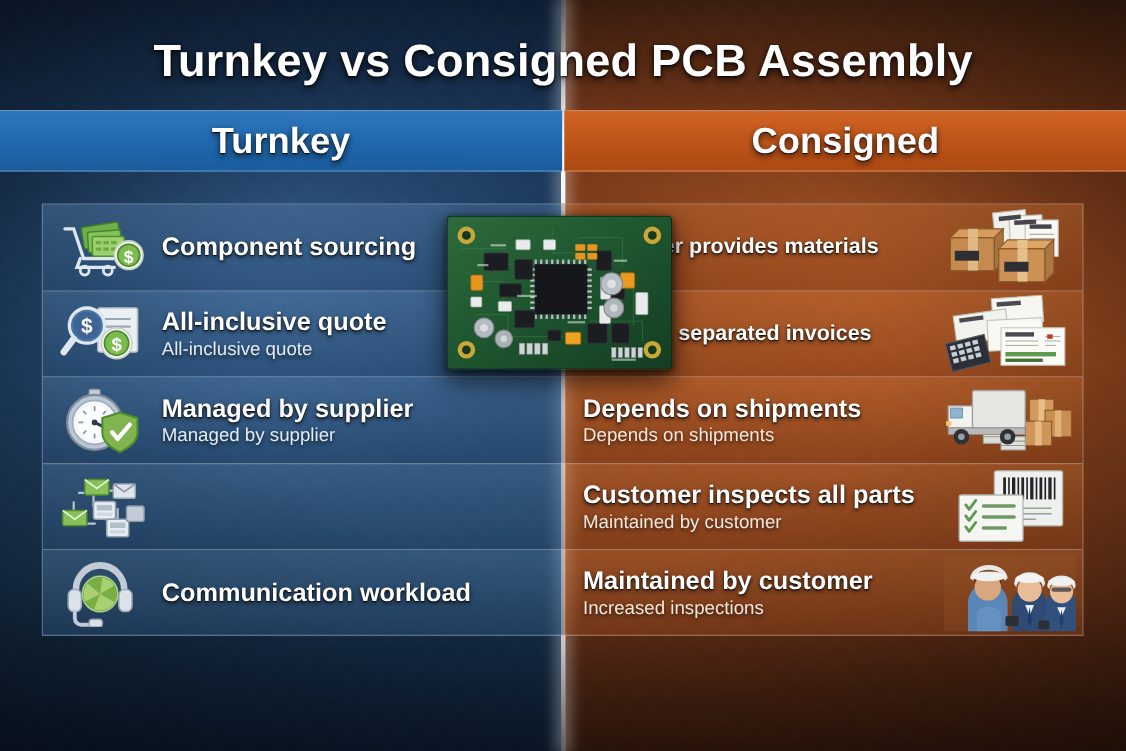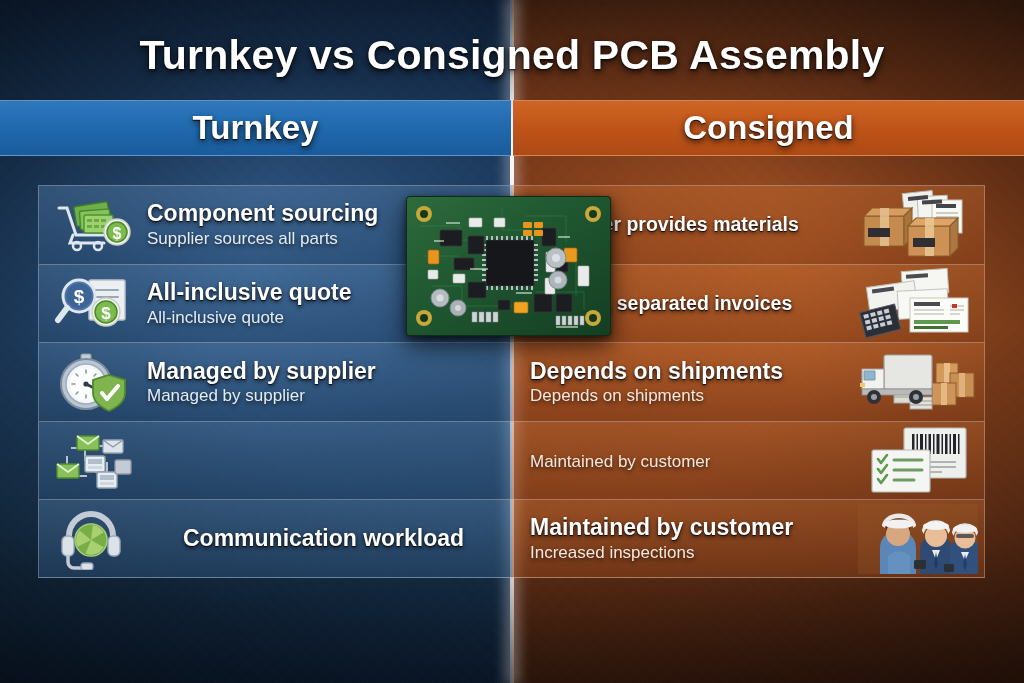--- a/index.html
+++ b/index.html
@@ -72,21 +72,21 @@
   }
   .col { position:relative; }
   #col-left  { width:474px; }
   #col-right { width:473px; }
 
   .row {
     position:relative; height:78.6px;
     display:flex; align-items:center;
     border-top:1px solid rgba(255,255,255,0.30);
   }
-  .row:last-child { border-bottom:1px solid rgba(255,255,255,0.30);gap:36px; }
+  .row:last-child { border-bottom:1px solid rgba(255,255,255,0.30); }
 
   #col-left .row {
     background:linear-gradient(180deg, rgba(86,128,172,0.42) 0%, rgba(44,80,120,0.50) 100%);
     border-left:1px solid rgba(255,255,255,0.26);
     padding-left:12px;
   }
   #col-right .row {
     background:linear-gradient(180deg, rgba(196,108,50,0.42) 0%, rgba(140,66,26,0.50) 100%);
     border-right:1px solid rgba(255,255,255,0.26);
     padding-left:18px;
@@ -170,21 +170,20 @@
                 <rect x="50" y="31" width="5" height="3"></rect>
             </g>
           </g>
           <circle cx="66" cy="38" r="13" fill="#f2f5f0" stroke="#c9d2c6" stroke-width="1.5"></circle>
           <circle cx="66" cy="38" r="10" fill="#7cbb4e" stroke="#4d8a2c" stroke-width="1.5"></circle>
           <text x="66" y="45" font-size="16" font-weight="bold" fill="#ffffff" text-anchor="middle" font-family="'Liberation Sans',sans-serif">$</text>
         </svg>
       </div>
       <div class="cell-text">
         <div class="cell-title">Component sourcing</div>
-        <div class="cell-sub">Supplier sources all parts</div>
       </div>
     </div>
 
     <div class="row">
       <div class="cell-icon">
         <svg viewBox="0 0 86 62" width="86" height="62">
           <rect x="38" y="8" width="36" height="40" rx="2" fill="#eceff2" stroke="#b9c2cb" stroke-width="1.5"></rect>
           <g stroke="#9aa7b4" stroke-width="2" stroke-linecap="round">
             <path d="M45 18 h22"></path>
               <path d="M45 25 h22"></path>
@@ -411,20 +410,21 @@
             <circle cx="58" cy="50" r="7" fill="#2e3136"></circle>
               <circle cx="58" cy="50" r="3" fill="#9aa0a8"></circle>
             <rect x="2" y="36" width="5" height="4" fill="#f0c96a"></rect>
           </g>
         </svg>
       </div>
     </div>
 
     <div class="row">
       <div class="cell-text">
+        <div class="cell-title">Customer inspects all parts</div>
         <div class="cell-sub">Maintained by customer</div>
       </div>
       <div class="cell-thumb">
         <svg viewBox="0 0 120 70" width="120" height="70">
           <rect x="46" y="2" width="62" height="50" rx="2" fill="#eef0ee" stroke="#b4b8b4" stroke-width="1.2"></rect>
           <g fill="#222428">
             <rect x="54" y="8" width="2.5" height="20"></rect>
               <rect x="58.5" y="8" width="1.5" height="20"></rect>
             <rect x="62" y="8" width="3" height="20"></rect>
               <rect x="67" y="8" width="1.5" height="20"></rect>

